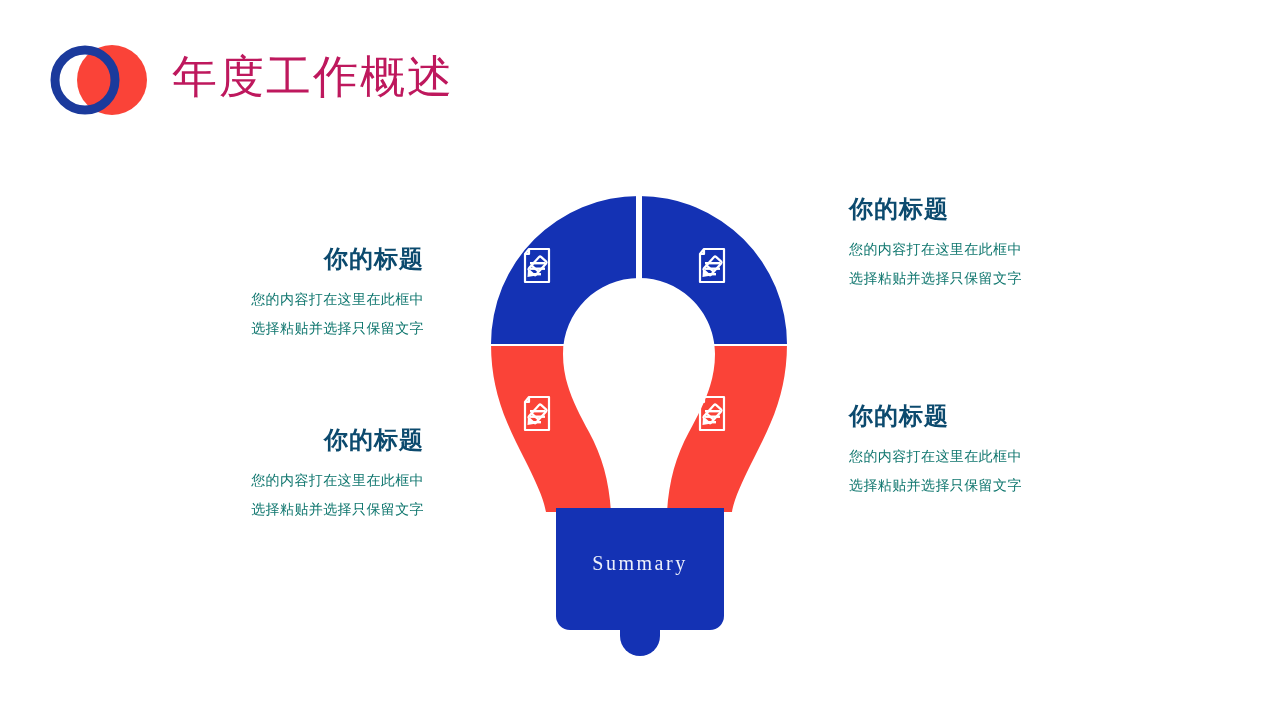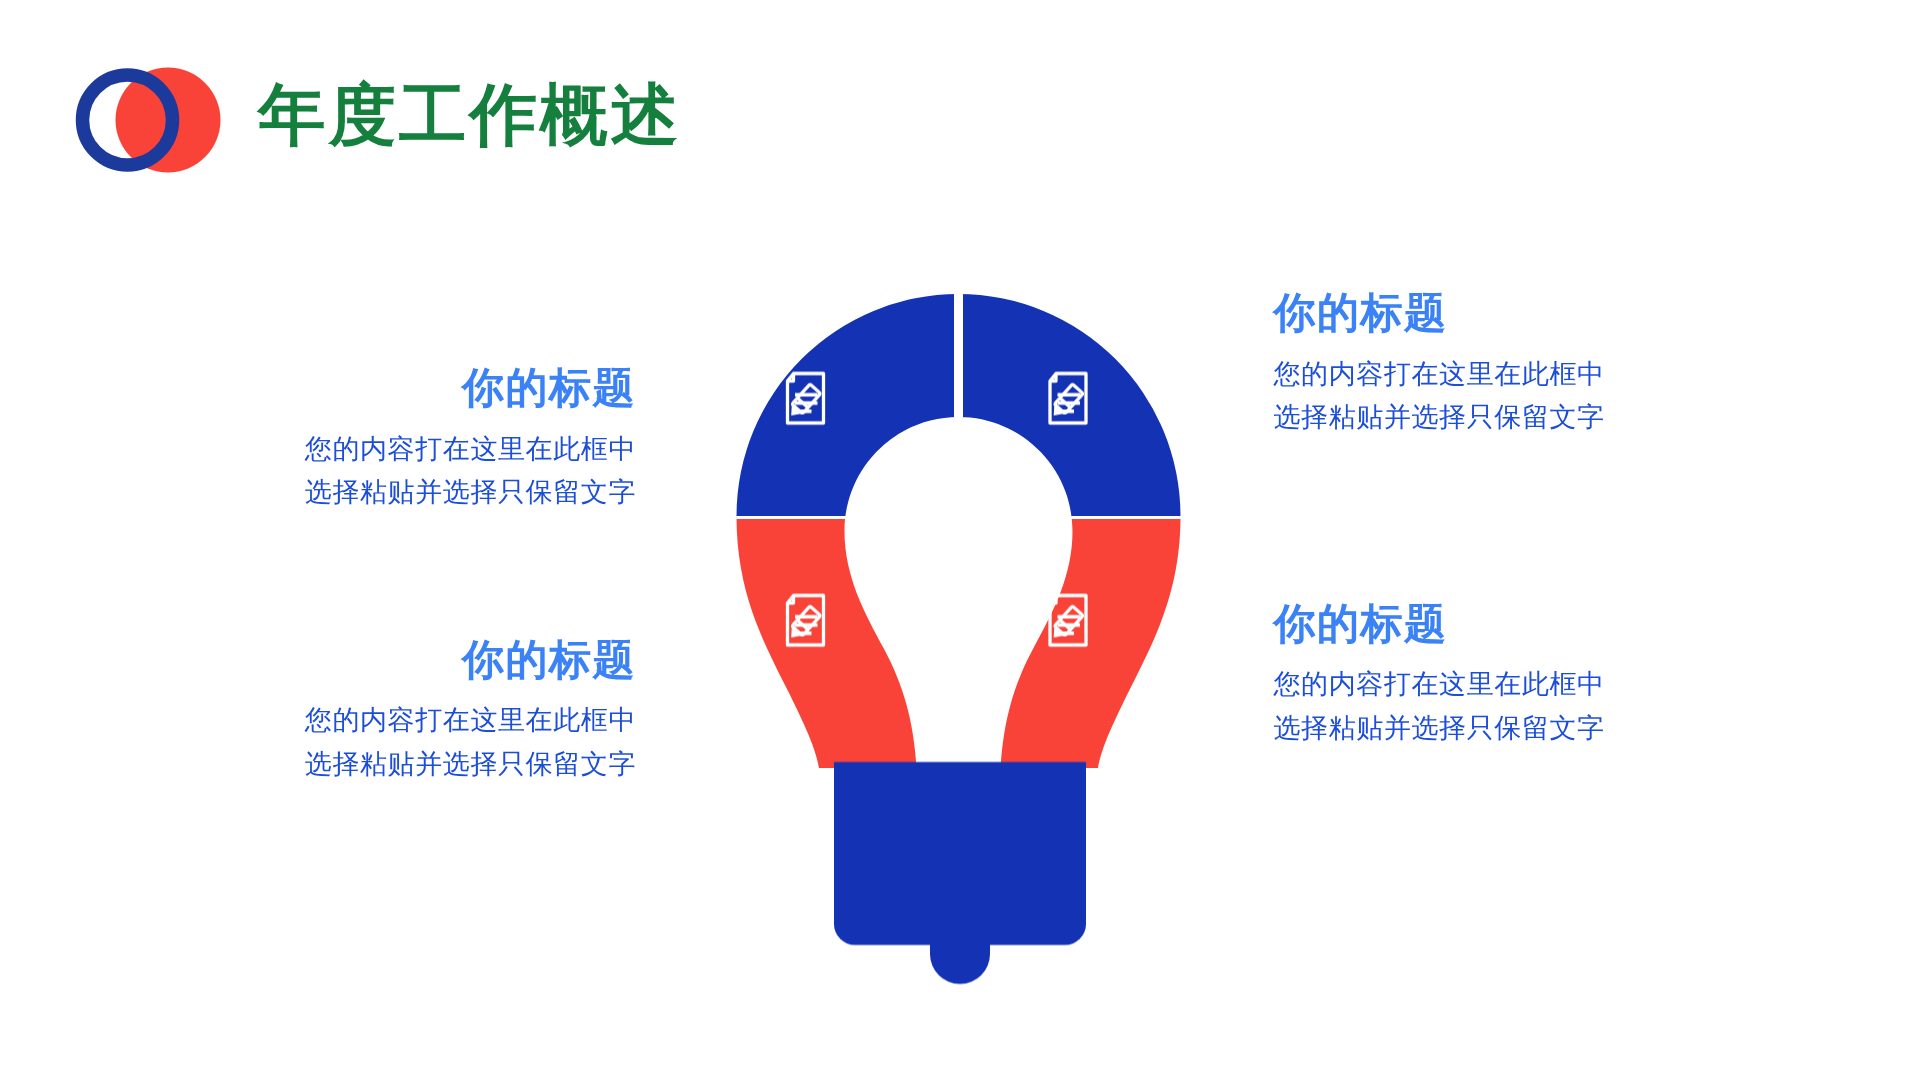--- a/index.html
+++ b/index.html
@@ -33,42 +33,41 @@
   #brand-logo svg { display: block; }
 
   #page-title {
     position: absolute;
     left: 172px;
     top: 46px;
     font-family: "Liberation Serif", "DejaVu Serif", serif;
     font-size: 45px;
     line-height: 62px;
     letter-spacing: 2px;
-    color: #15803d;
+    color: #be185d;
     white-space: nowrap;
-    font-weight: bold;
   }
 
   
   .text-block {
     position: absolute;
     width: 300px;
   }
   .text-block .block-title {
-    font-size: 28px;
+    font-size: 24px;
     font-weight: bold;
-    color: #3b82f6;
+    color: #0c4a6e;
     line-height: 32px;
     letter-spacing: 1px;
     margin: 0 0 10px 0;
     white-space: nowrap;
   }
   .text-block .block-line {
-    font-size: 18px;
-    color: #1d4ed8;
+    font-size: 14px;
+    color: #0f766e;
     line-height: 29px;
     letter-spacing: 0.4px;
     white-space: nowrap;
   }
   .align-right { text-align: right; }
   .align-left  { text-align: left;  }
 
   #text-block-top-left    { left: 124px; top: 243px; }
   #text-block-bottom-left { left: 124px; top: 424px; }
   #text-block-top-right   { left: 849px; top: 193px; }
@@ -224,13 +223,14 @@
 
     <g>
       <path d="M 86,328 L 254,328 L 254,436 A 14,14 0 0 1 240,450 L 100,450
                A 14,14 0 0 1 86,436 Z" fill="#1432b4"></path>
       <path d="M 150,448 L 190,448 L 190,456 A 20,20 0 0 1 150,456 Z" fill="#1432b4"></path>
     </g>
   </svg>
 </div>
 
 <div class="bulb-base-label">
+  <div>Summary</div>
 </div>
 
 </body></html>

